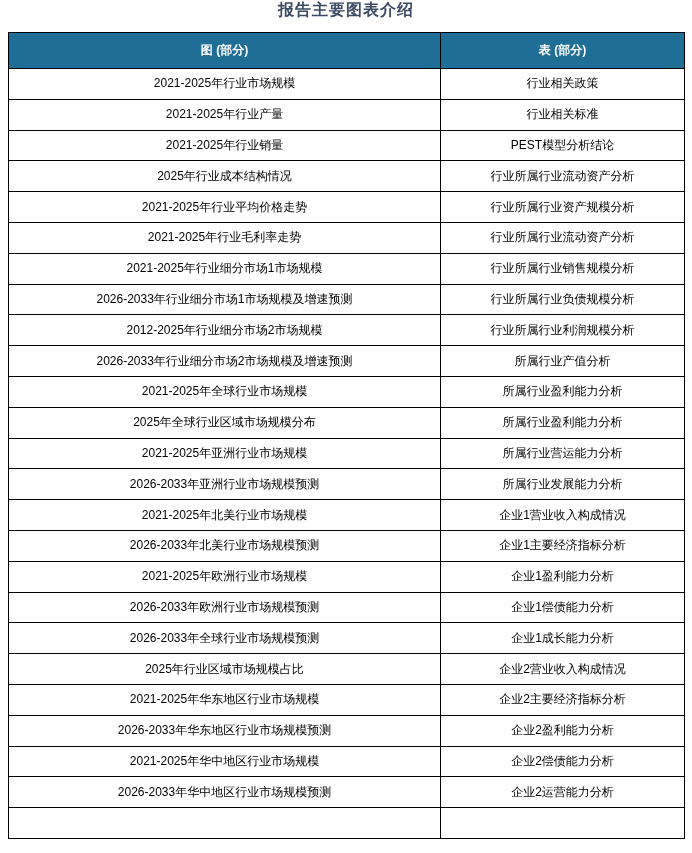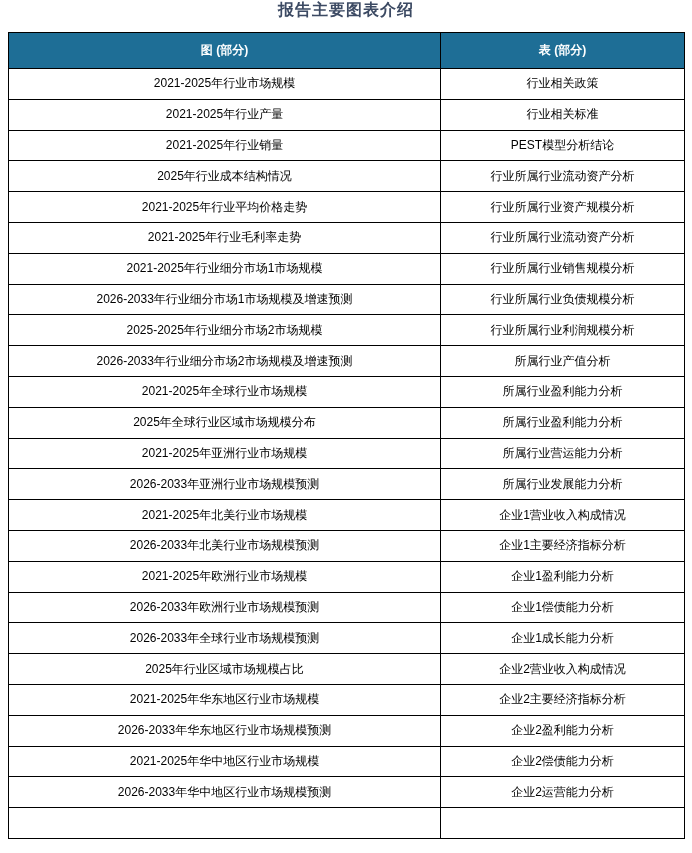--- a/index.html
+++ b/index.html
@@ -103,21 +103,21 @@
         </tr>
         <tr>
           <td>2021-2025年行业细分市场1市场规模</td>
           <td>行业所属行业销售规模分析</td>
         </tr>
         <tr>
           <td>2026-2033年行业细分市场1市场规模及增速预测</td>
           <td>行业所属行业负债规模分析</td>
         </tr>
         <tr>
-          <td>2025-2025年行业细分市场2市场规模</td>
+          <td>2012-2025年行业细分市场2市场规模</td>
           <td>行业所属行业利润规模分析</td>
         </tr>
         <tr>
           <td>2026-2033年行业细分市场2市场规模及增速预测</td>
           <td>所属行业产值分析</td>
         </tr>
         <tr>
           <td>2021-2025年全球行业市场规模</td>
           <td>所属行业盈利能力分析</td>
         </tr>

